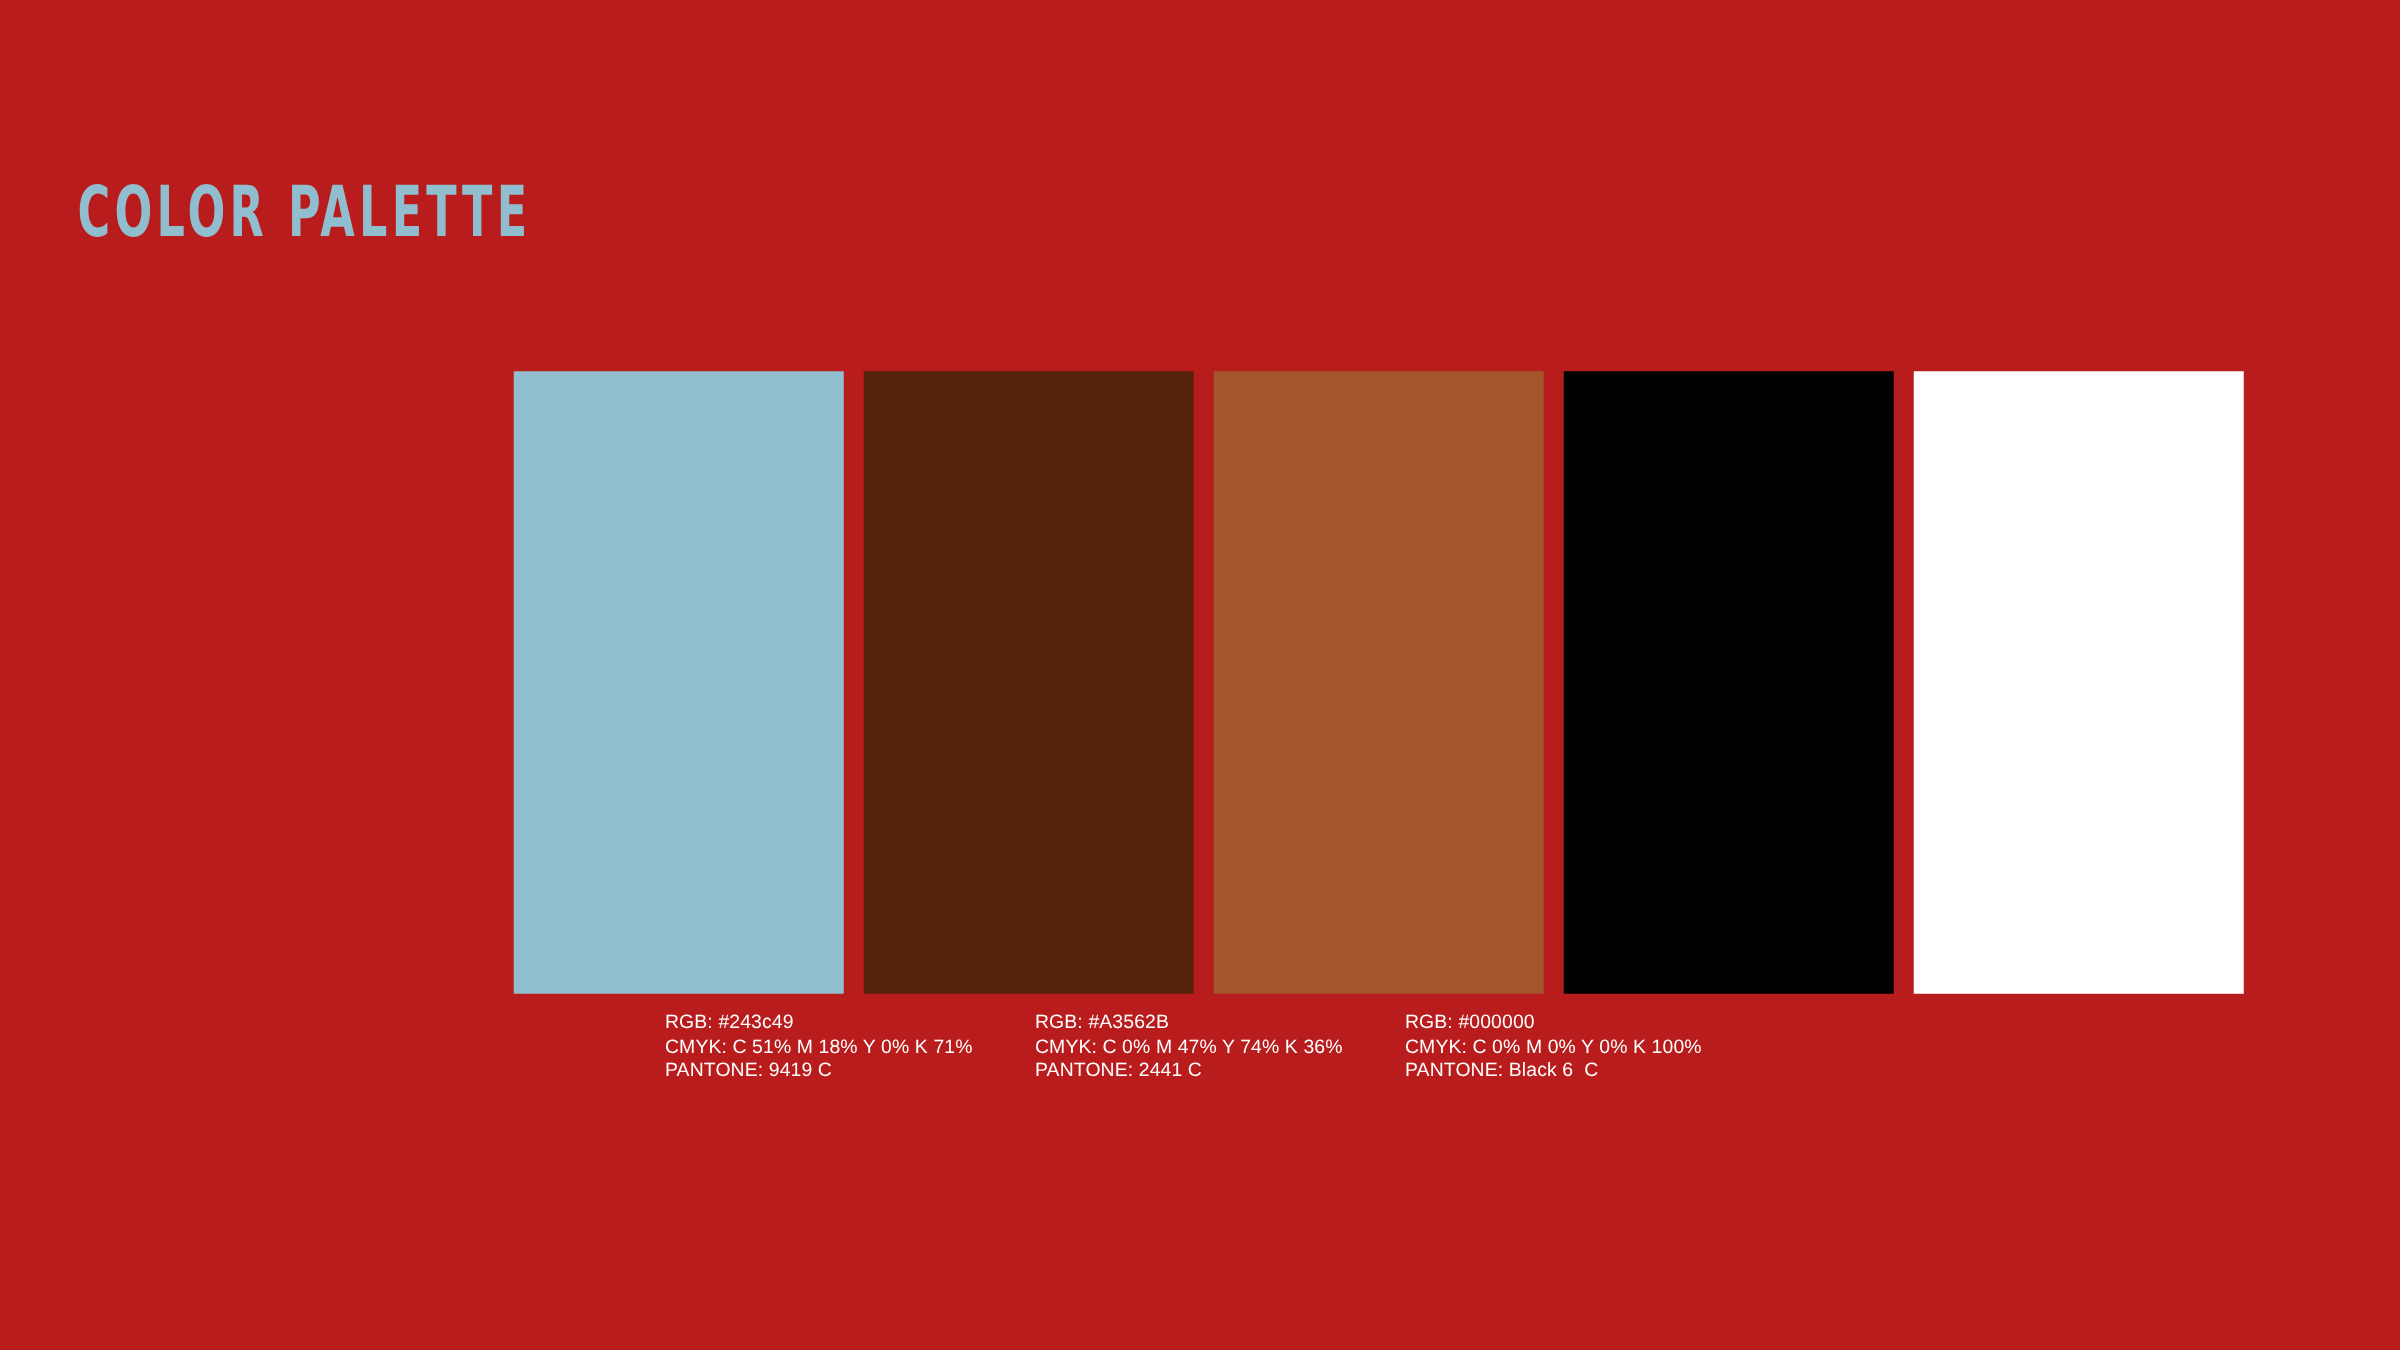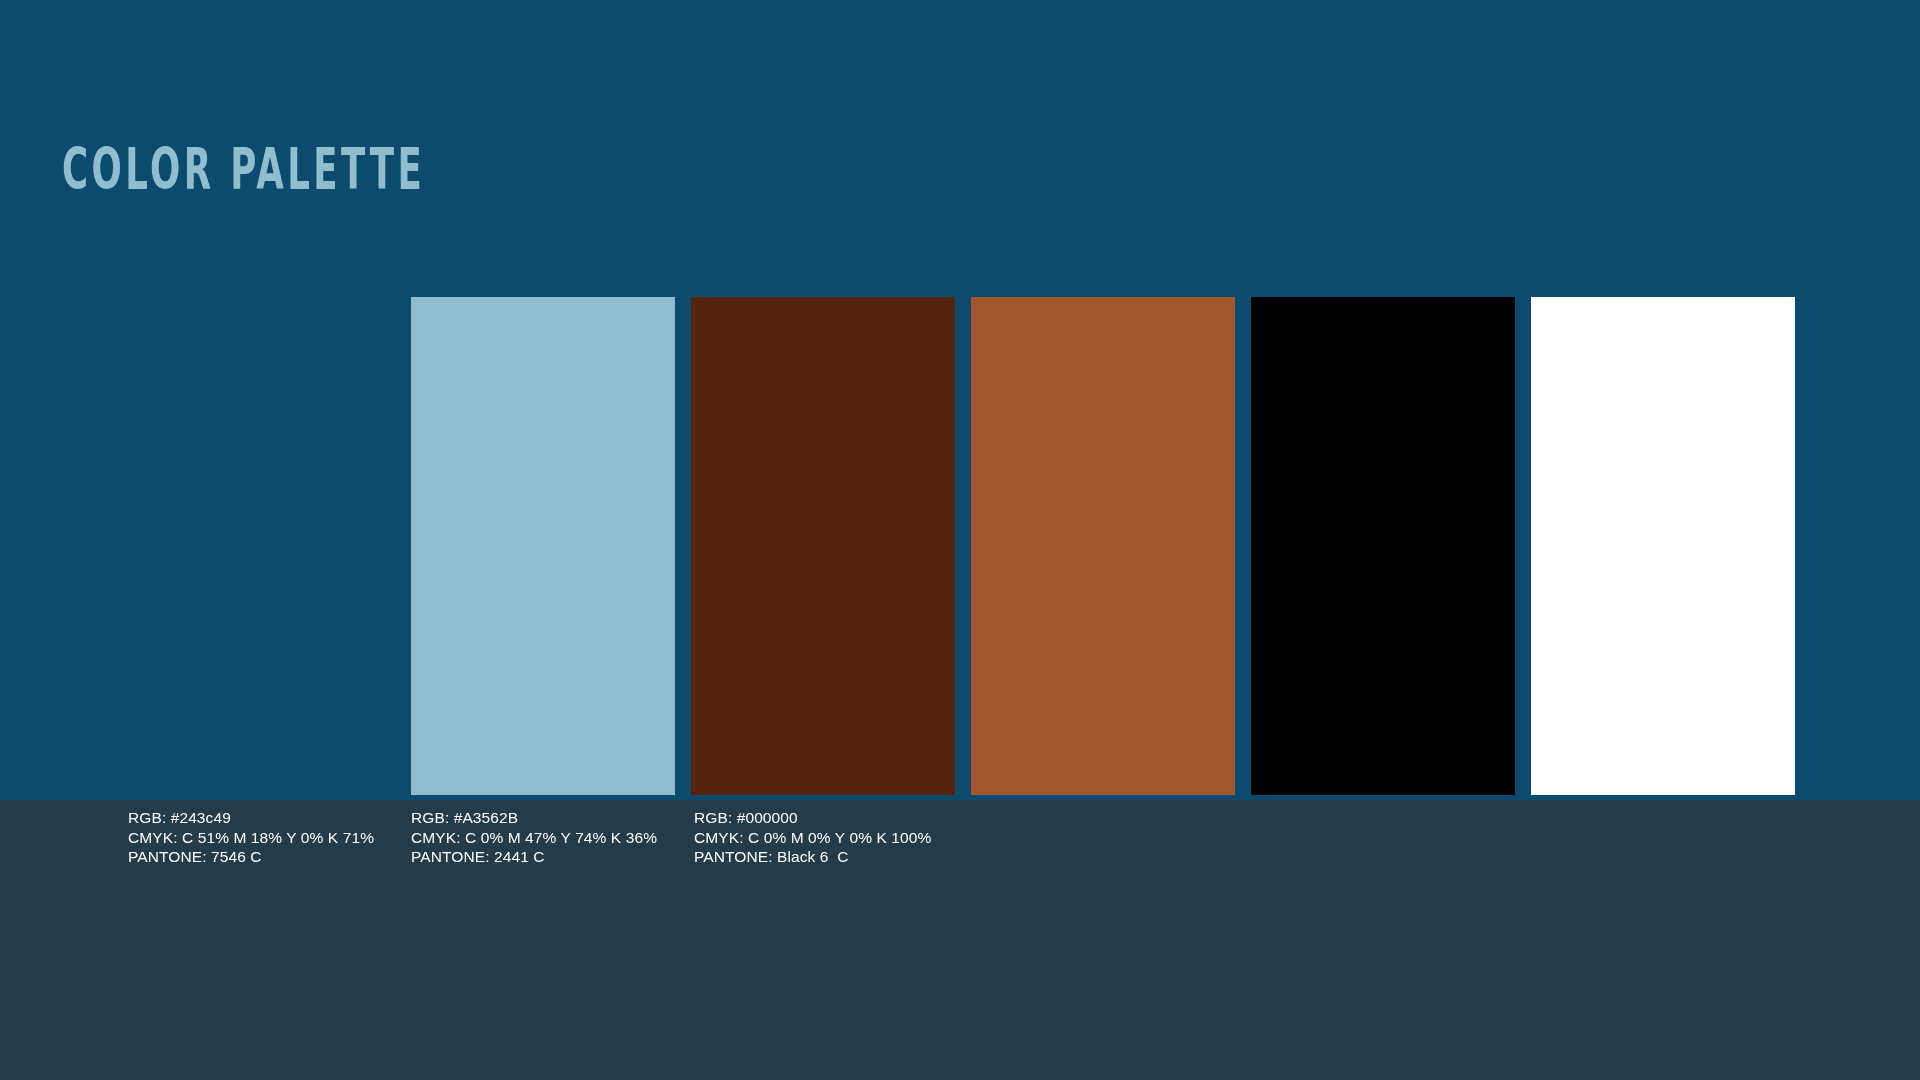--- a/index.html
+++ b/index.html
@@ -11,22 +11,22 @@
     width: 1920px;
     height: 1080px;
     overflow: hidden;
     font-family: "Liberation Sans", sans-serif;
     background: #243c49;
   }
 
   #page {
     position: relative;
     width: 1920px;
-    height: 800px;
-    background: #0c4a6e;
+    height: 1080px;
+    background: #b91c1c;
   }
 
   
   #page-title {
     position: absolute;
     left: 62px;
     top: 110px;
     color: #91bece;
     font-family: "Liberation Sans Narrow", "DejaVu Sans Condensed", "Liberation Sans", sans-serif;
     font-size: 46px;
@@ -55,21 +55,22 @@
     flex: 0 0 264px;
   }
 
   
   #label-row {
     position: absolute;
     left: 128px;
     top: 808px;
     width: 1680px;
     display: flex;
-    gap: 3px;
+    gap: 16px;
+    justify-content: center;
   }
   .label-block {
     width: 280px;
     flex: 0 0 280px;
     color: #ffffff;
     font-size: 15.5px;
     line-height: 19.5px;
     letter-spacing: 0.1px;
     white-space: pre;
   }
@@ -86,18 +87,18 @@
 
   <div id="swatch-row">
       <div class="swatch" style="background: rgb(145, 190, 206);"></div>
       <div class="swatch" style="background: rgb(86, 35, 13);"></div>
       <div class="swatch" style="background: rgb(163, 86, 43);"></div>
       <div class="swatch" style="background: rgb(0, 0, 0);"></div>
       <div class="swatch" style="background: rgb(255, 255, 255);"></div>
     </div>
 
   <div id="label-row">
-      <div class="label-block"><span class="label-line">RGB: #243c49</span><span class="label-line">CMYK: C 51% M 18% Y 0% K 71%</span><span class="label-line">PANTONE: 7546 C</span></div>
+      <div class="label-block"><span class="label-line">RGB: #243c49</span><span class="label-line">CMYK: C 51% M 18% Y 0% K 71%</span><span class="label-line">PANTONE: 9419 C</span></div>
       <div class="label-block"><span class="label-line">RGB: #A3562B</span><span class="label-line">CMYK: C 0% M 47% Y 74% K 36%</span><span class="label-line">PANTONE: 2441 C</span></div>
       <div class="label-block"><span class="label-line">RGB: #000000</span><span class="label-line">CMYK: C 0% M 0% Y 0% K 100%</span><span class="label-line">PANTONE: Black 6  C</span></div>
     </div>
 
 </div>
 
 </body></html>

